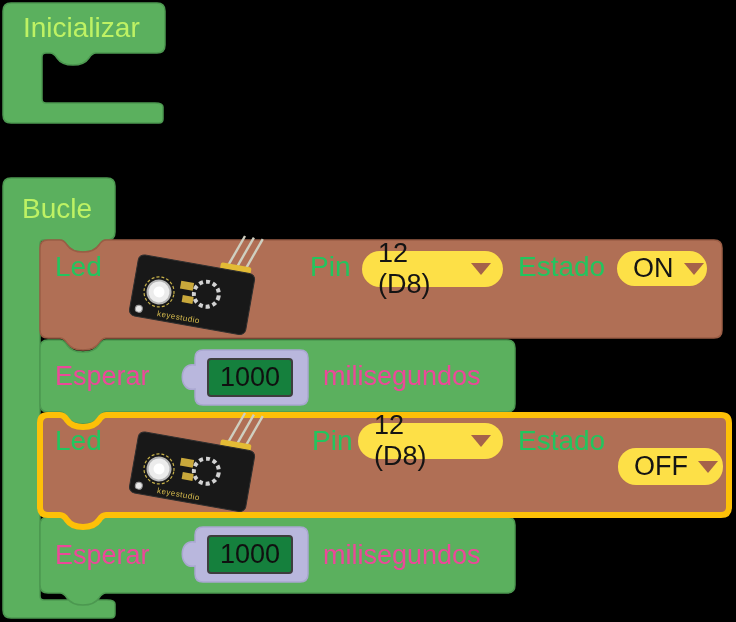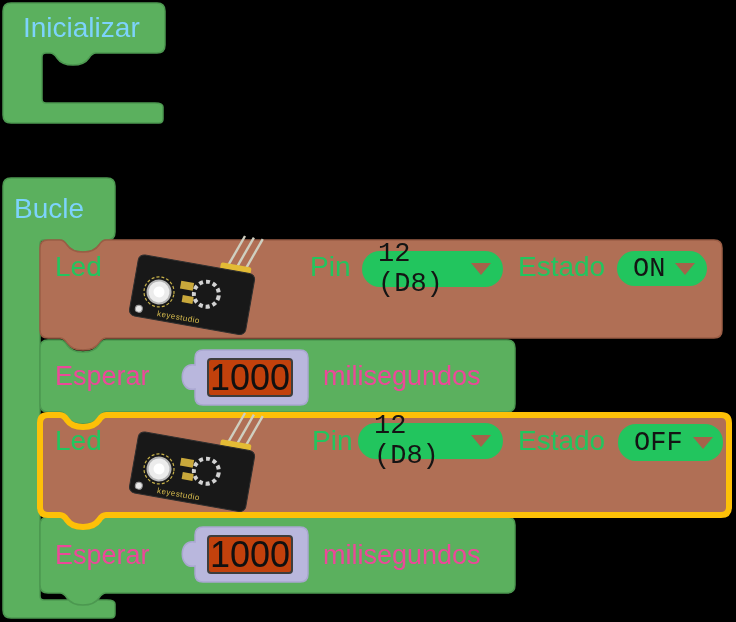--- a/index.html
+++ b/index.html
@@ -3,36 +3,36 @@
 <meta charset="utf-8">
 <style>
   html,body{margin:0;padding:0;background:#000;}
   #stage{
     position:relative;width:736px;height:622px;background:#000;
     font-family:"Liberation Sans", sans-serif;overflow:hidden;
   }
   #shapes{position:absolute;left:0;top:0;z-index:0;}
   .ov{position:absolute;z-index:2;white-space:nowrap;}
   .blk-label{color:#22c55e;font-size:28px;line-height:52px;}
-  .hat-label{color:#7dd3fc;font-size:28px;}
+  .hat-label{color:#bef264;font-size:28px;}
   .dd{
     position:absolute;z-index:2;display:flex;align-items:center;
-    justify-content:space-between;background:#22c55e;border-radius:18px;
-    padding:0 12px 0 16px;box-sizing:border-box;cursor:pointer;font-family:Liberation Mono, monospace;
+    justify-content:space-between;background:#fde047;border-radius:18px;
+    padding:0 12px 0 16px;box-sizing:border-box;cursor:pointer;
   }
   .dd-text{color:#141414;font-size:27px;}
   .dd-arrow{
     width:0;height:0;margin-left:10px;
     border-left:10px solid transparent;border-right:10px solid transparent;
     border-top:12px solid #a5624a;
   }
   .num-field{
-    position:absolute;z-index:2;background:#c2410c;border:2px solid #3d3d3d;
+    position:absolute;z-index:2;background:#15803d;border:2px solid #3d3d3d;
     border-radius:4px;box-sizing:border-box;display:flex;align-items:center;
-    justify-content:center;color:#101010;font-size:36px;cursor:text;
+    justify-content:center;color:#101010;font-size:27px;cursor:text;
   }
   .esp-label{color:#ec4899;font-size:27px;line-height:72px;}
 </style>
 </head>
 <body>
 
 <div id="stage">
 
   <svg id="shapes" width="736" height="622" viewBox="0 0 736 622">
     <defs>
@@ -90,21 +90,21 @@
          c -3,0 -5,2 -7,5 c -2,3 -7,7 -16,7 c -9,0 -14,-4 -16,-7 c -2,-3 -4,-5 -7,-5
          H 46 Q 42,53 42,57 V 99 Q 42,103 46,103 H 155 Q 163,103 163,107 V 119
          Q 163,123 159,123 H 11 Q 3,123 3,115 V 11 Q 3,3 11,3 Z"></path>
 
     <use href="#led-module" transform="translate(140,250) rotate(10)"></use>
     <use href="#led-module" transform="translate(140,427) rotate(10)"></use>
   </svg>
 
   <div class="ov hat-label" style="left:23px;top:3px;height:50px;line-height:50px;">Inicializar</div>
 
-  <div class="ov hat-label" style="left:14px;top:178px;height:62px;line-height:62px;">Bucle</div>
+  <div class="ov hat-label" style="left:22px;top:178px;height:62px;line-height:62px;">Bucle</div>
 
   <div class="ov blk-label" style="left:55px;top:241px;">Led</div>
   <div class="ov blk-label" style="left:310px;top:241px;">Pin</div>
   <div class="dd" style="left:362px;top:251px;width:141px;height:36px;">
     <span class="dd-text">12 (D8)</span>
     <span class="dd-arrow"></span>
   </div>
   <div class="ov blk-label" style="left:518px;top:241px;">Estado</div>
   <div class="dd" style="left:617px;top:251px;width:90px;height:35px;">
     <span class="dd-text">ON</span>
@@ -115,21 +115,21 @@
   <div class="num-field" style="left:207px;top:358px;width:86px;height:39px;">1000</div>
   <div class="ov esp-label" style="left:323px;top:340px;">milisegundos</div>
 
   <div class="ov blk-label" style="left:55px;top:415px;">Led</div>
   <div class="ov blk-label" style="left:312px;top:415px;">Pin</div>
   <div class="dd" style="left:358px;top:423px;width:145px;height:36px;">
     <span class="dd-text">12 (D8)</span>
     <span class="dd-arrow"></span>
   </div>
   <div class="ov blk-label" style="left:518px;top:415px;">Estado</div>
-  <div class="dd" style="left:618px;top:424px;width:105px;height:37px;">
+  <div class="dd" style="left:618px;top:448px;width:105px;height:37px;">
     <span class="dd-text">OFF</span>
     <span class="dd-arrow"></span>
   </div>
 
   <div class="ov esp-label" style="left:55px;top:517px;line-height:76px;">Esperar</div>
   <div class="num-field" style="left:207px;top:535px;width:86px;height:39px;">1000</div>
   <div class="ov esp-label" style="left:323px;top:517px;line-height:76px;">milisegundos</div>
 
 </div>
 

